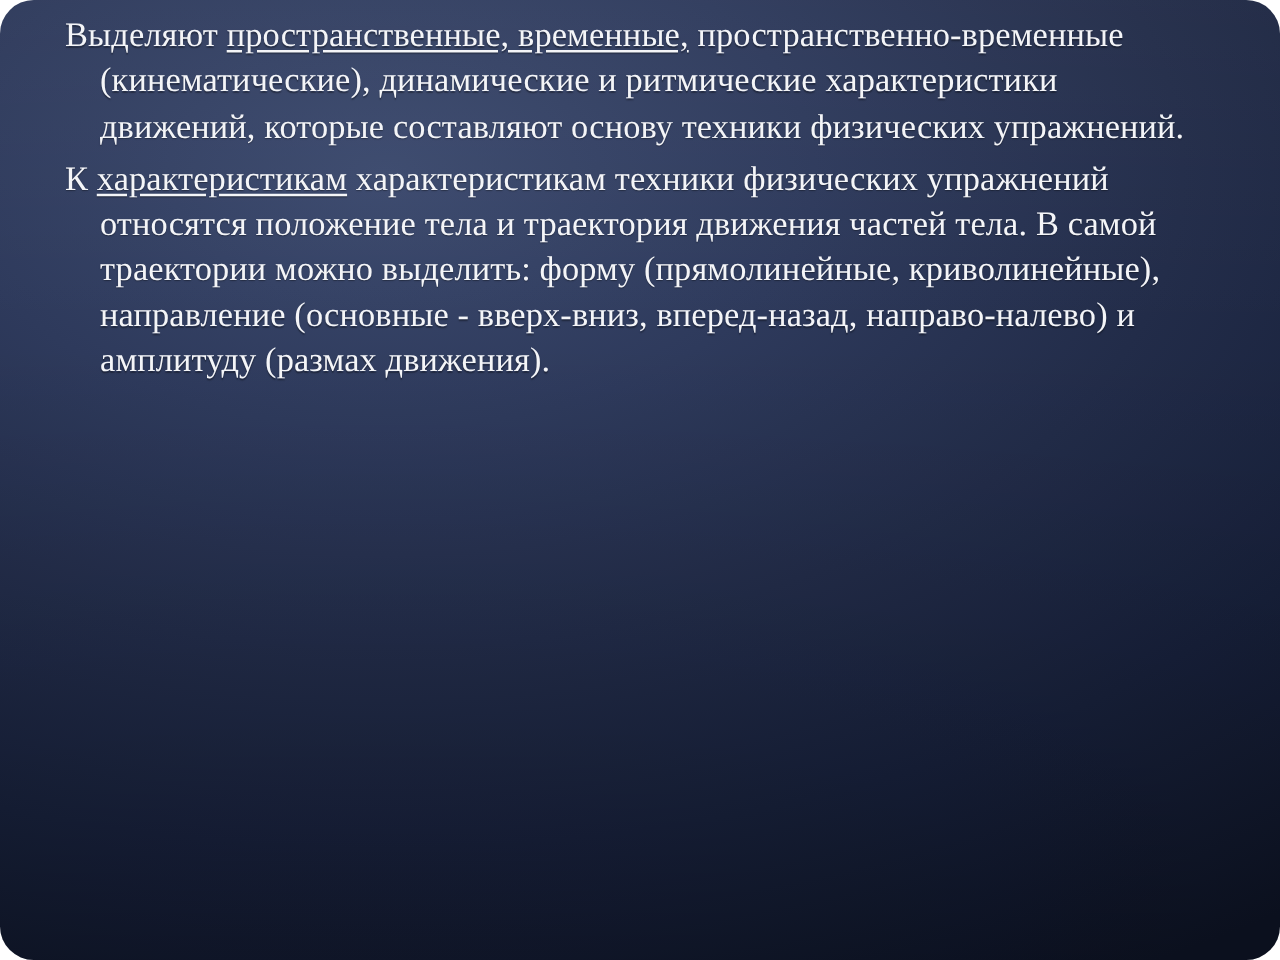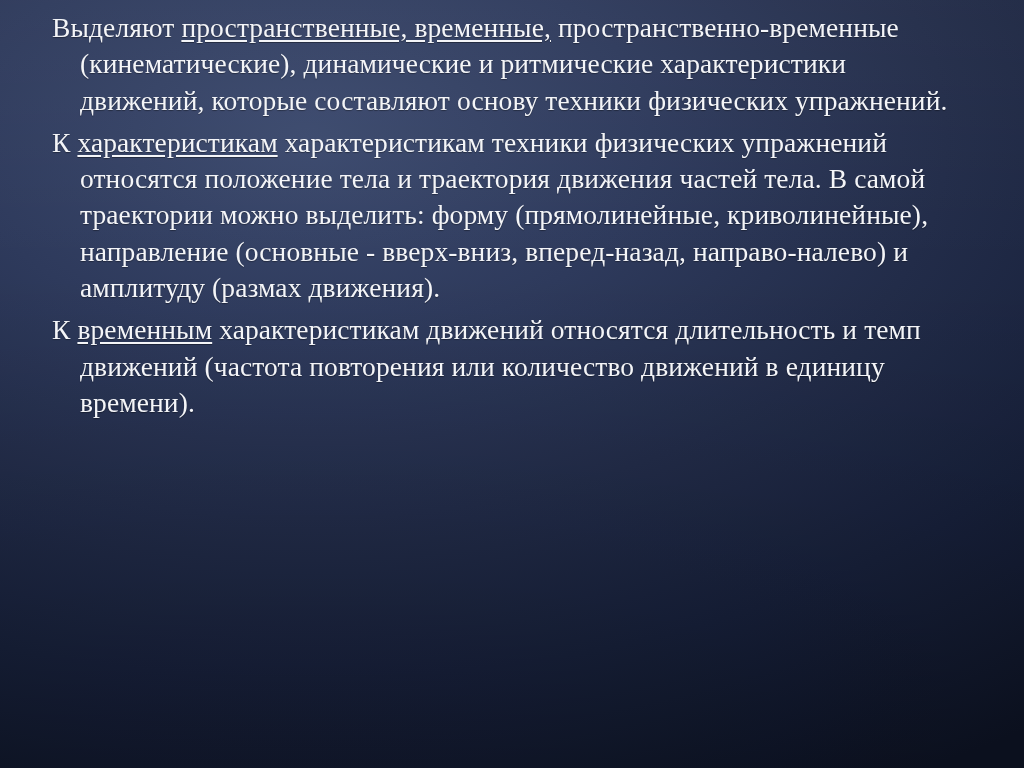--- a/index.html
+++ b/index.html
@@ -14,20 +14,21 @@
   }
   .slide {
     position: relative;
     width: 1024px;
     height: 768px;
     box-sizing: border-box;
     background:
       radial-gradient(ellipse 120% 95% at 30% 18%, #3c4a6e 0%, #2e3a5c 28%, #222c49 52%, #17203a 74%, #0d1324 100%);
     color: #ffffff;
     overflow: hidden;
+    border-radius: 27px;
   }
   .slide::after {
     content: "";
     position: absolute;
     inset: 0;
     pointer-events: none;
     background: linear-gradient(180deg, rgba(255,255,255,0.03) 0%, rgba(0,0,0,0.0) 35%, rgba(0,0,0,0.18) 100%);
   }
   .content {
     position: relative;
@@ -64,19 +65,16 @@
   <div class="content">
 
     <div class="para-block">
       <p class="para"><span class="lead"><span>Выделяют </span><span class="u">пространственные, временные,</span></span><span> пространственно-временные (кинематические), динамические и ритмические характеристики движений, которые составляют основу техники физических упражнений.</span></p>
     </div>
 
     <div class="para-block">
       <p class="para"><span class="lead"><span>К </span><span class="u">характеристикам</span></span><span> характеристикам техники физических упражнений относятся положение тела и траектория движения частей тела. В самой траектории можно выделить: форму (прямолинейные, криволинейные), направление (основные - вверх-вниз, вперед-назад, направо-налево) и амплитуду (размах движения).</span></p>
     </div>
 
-    <div class="para-block">
-      <p class="para"><span class="lead"><span>К </span><span class="u">временным</span></span><span> характеристикам движений относятся длительность и темп движений (частота повторения или количество движений в единицу времени).</span></p>
-    </div>
 
 
   </div>
 </div>
 
 </body></html>

